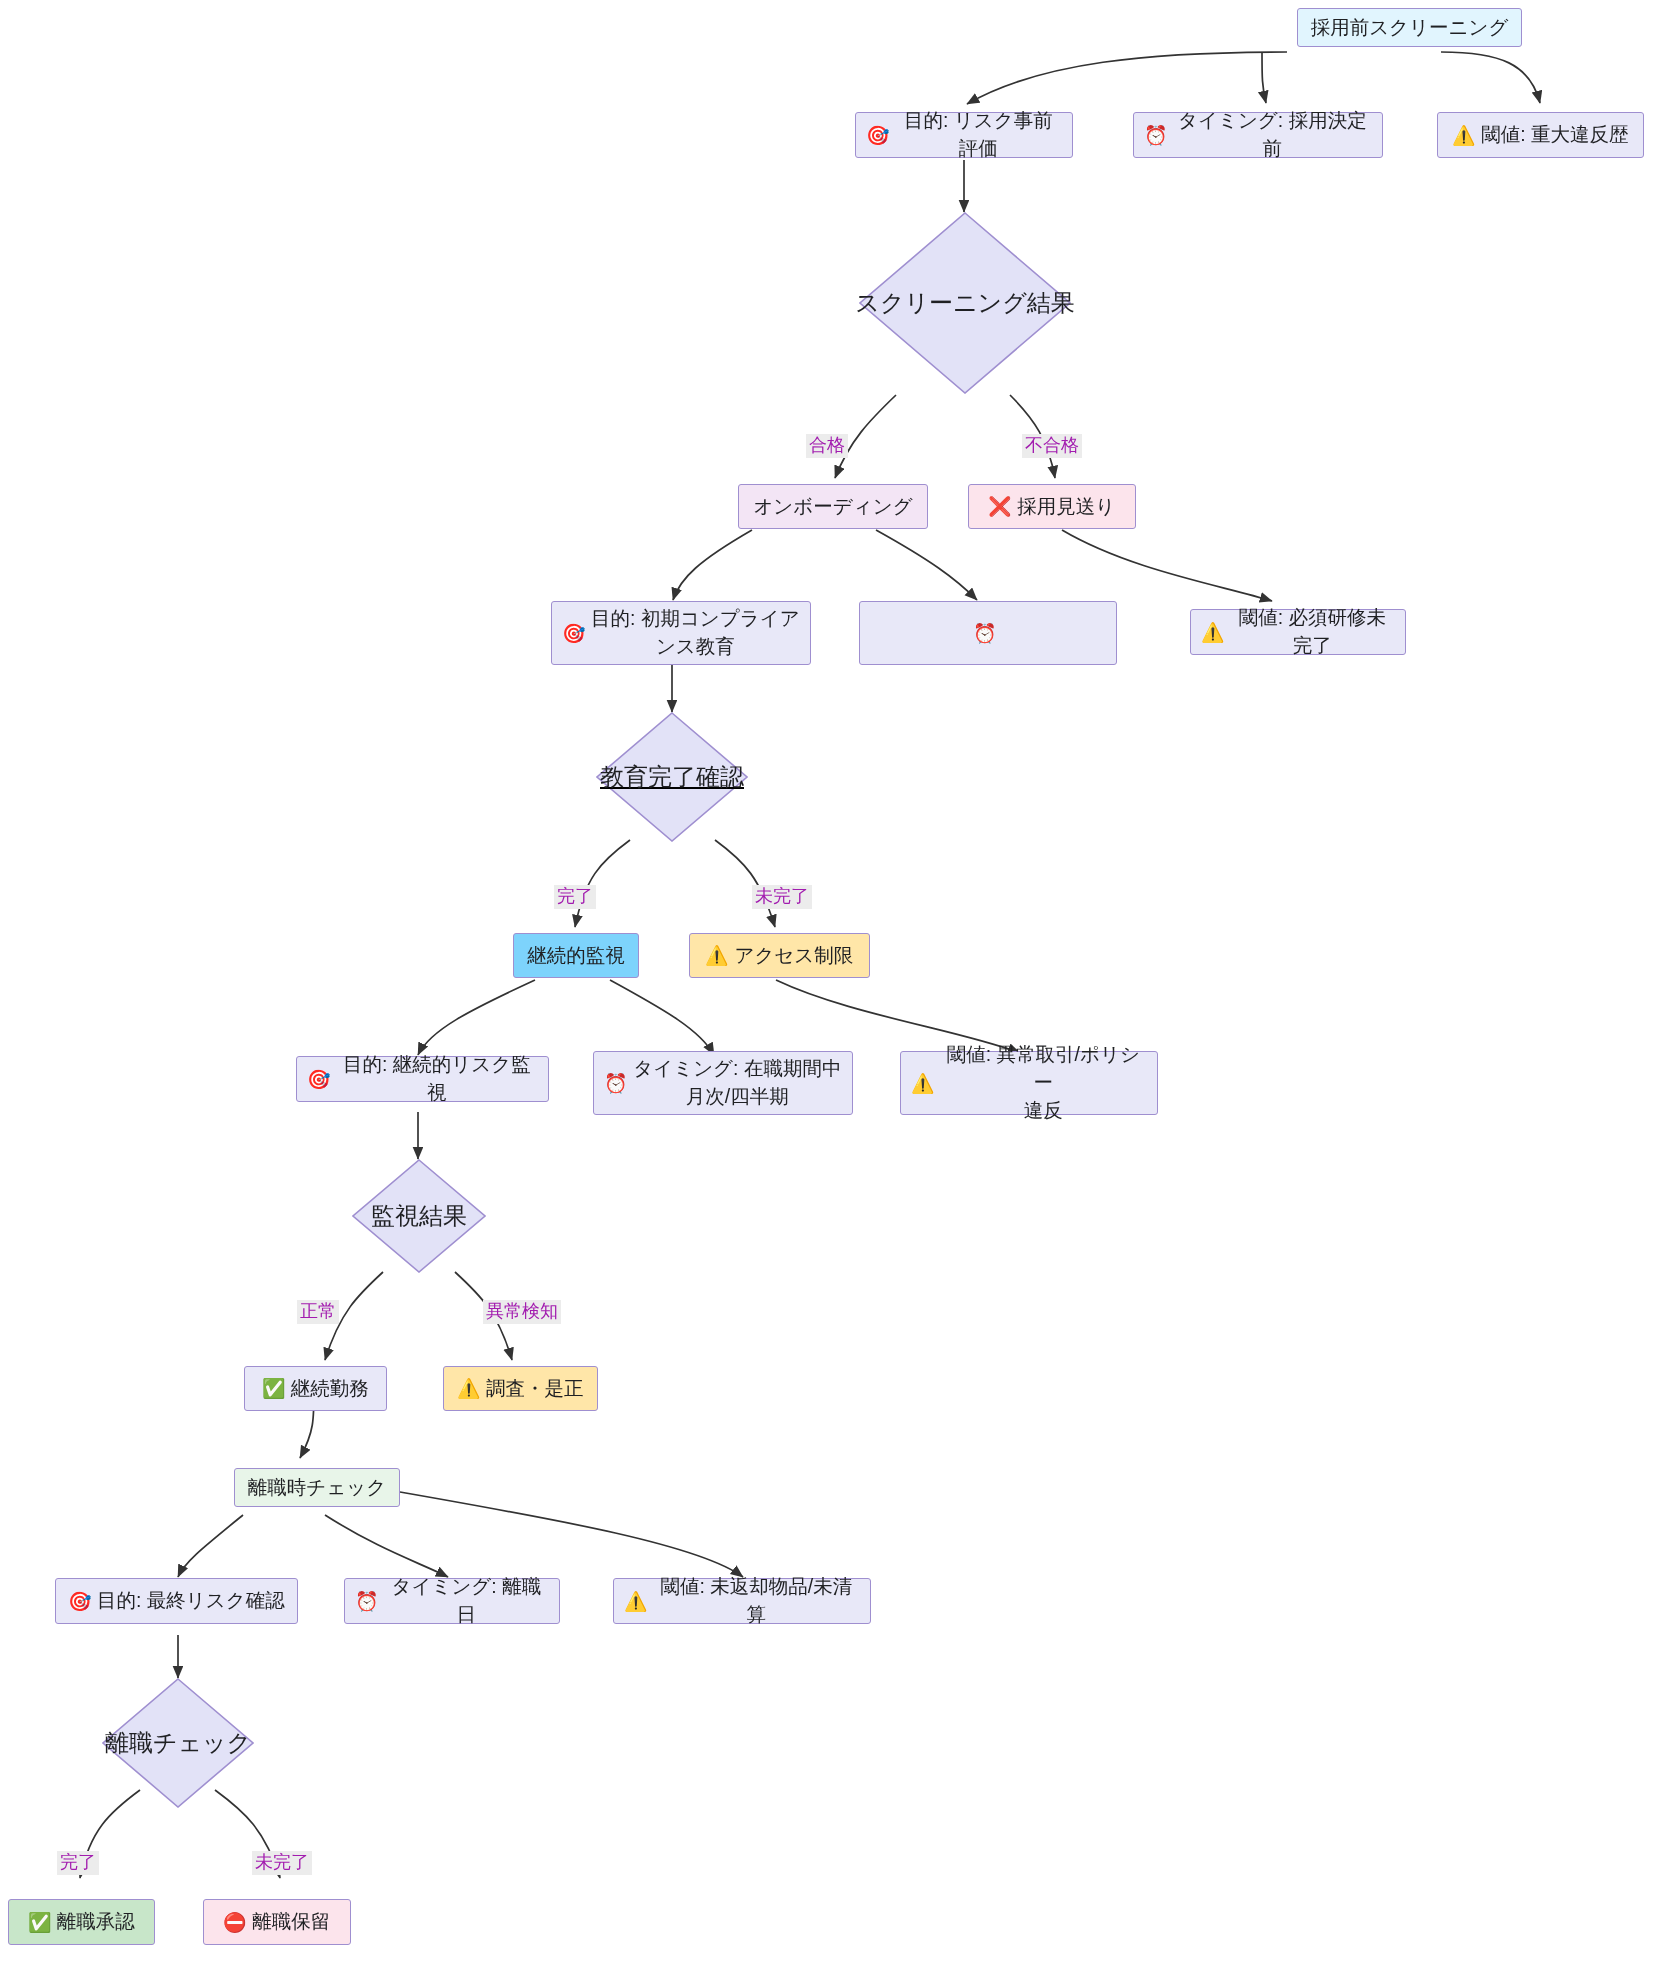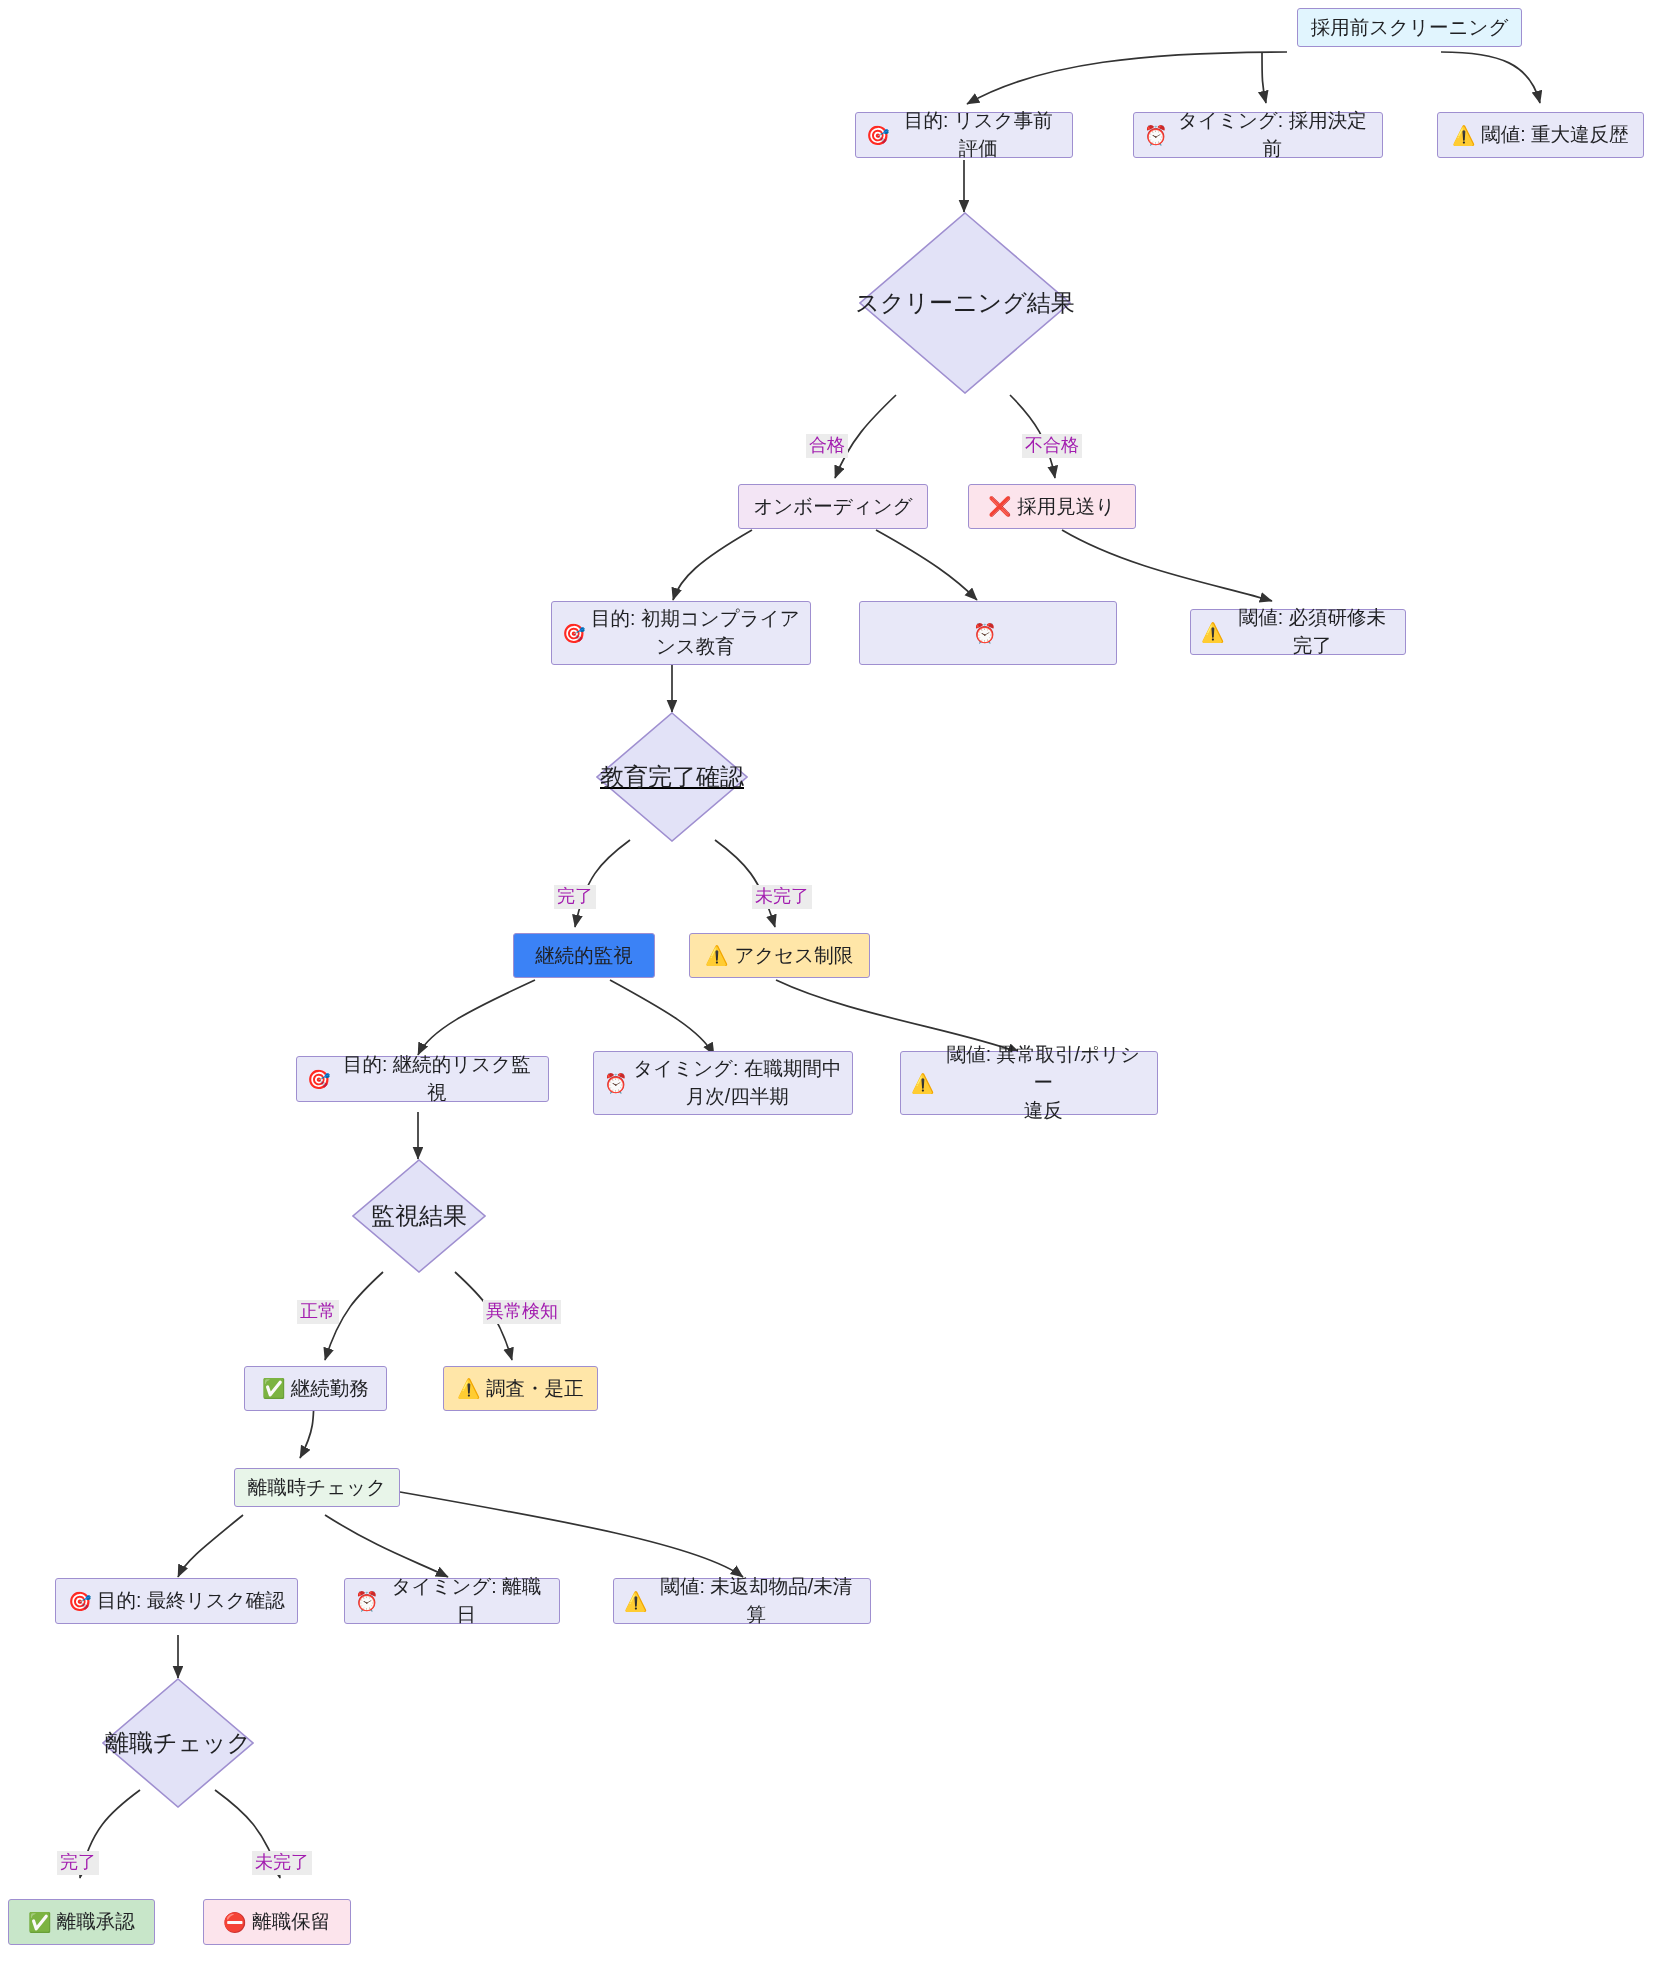--- a/index.html
+++ b/index.html
@@ -202,21 +202,21 @@
   <div class="diamond" style="left:596px; top:712px; width:152px; height:130px;text-decoration:underline;">
     <svg class="dshape" viewBox="0 0 152 130" preserveAspectRatio="none">
       <polygon points="76,1 151,65 76,129 1,65" fill="#e2e2f7" stroke="#9f8fd0" stroke-width="1.6"></polygon>
     </svg>
     <span class="dlabel">教育完了確認</span>
   </div>
 
   <div class="edge-label" style="left:554px; top:885px;">完了</div>
   <div class="edge-label" style="left:752px; top:885px;">未完了</div>
 
-  <div class="node" style="left:513px; top:933px; width:142px; height:45px; background:#3b82f6;">
+  <div class="node" style="left:513px; top:933px; width:126px; height:45px; background:#7dd3fc;">
     <span class="node-inner">
       <span>継続的監視</span>
     </span>
   </div>
 
   <div class="node" style="left:689px; top:933px; width:181px; height:45px; background:#ffe6a8;">
     <span class="node-inner">
       <span class="ico">⚠️</span>
       <span>アクセス制限</span>
     </span>

